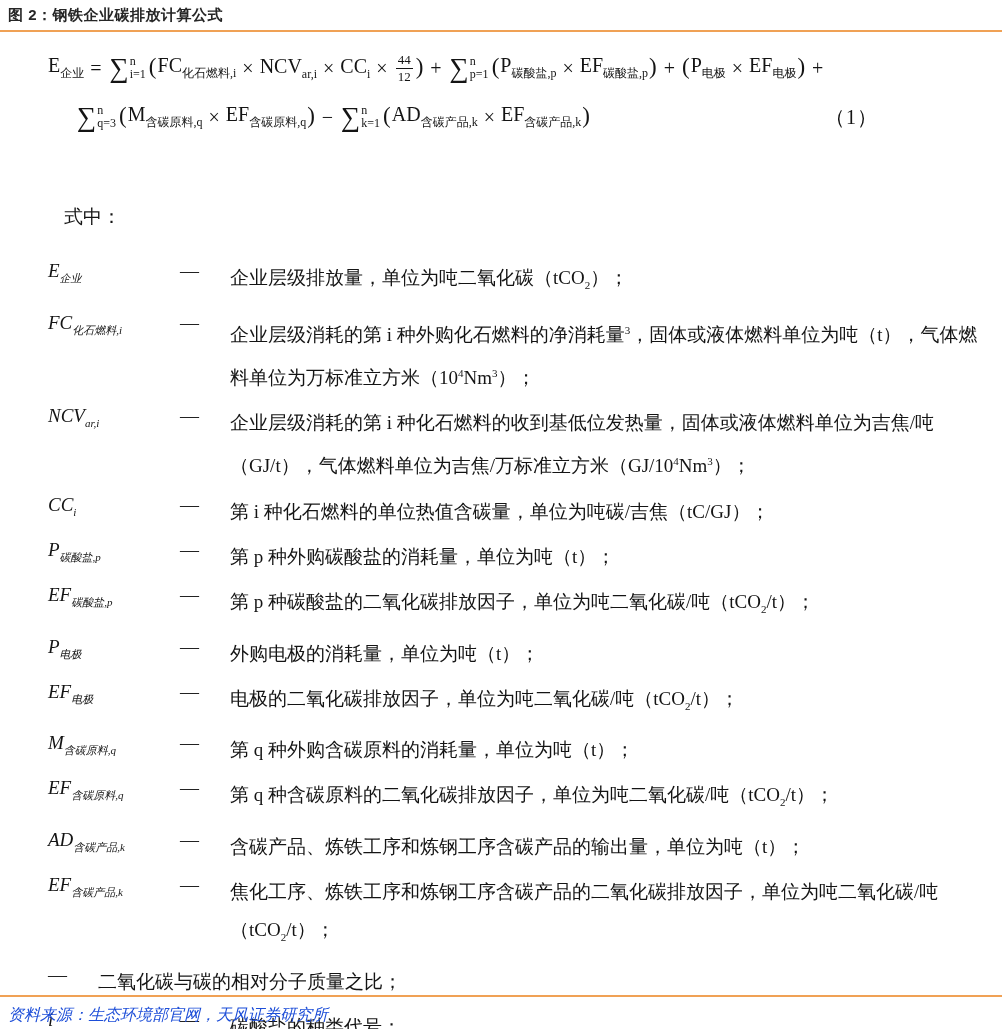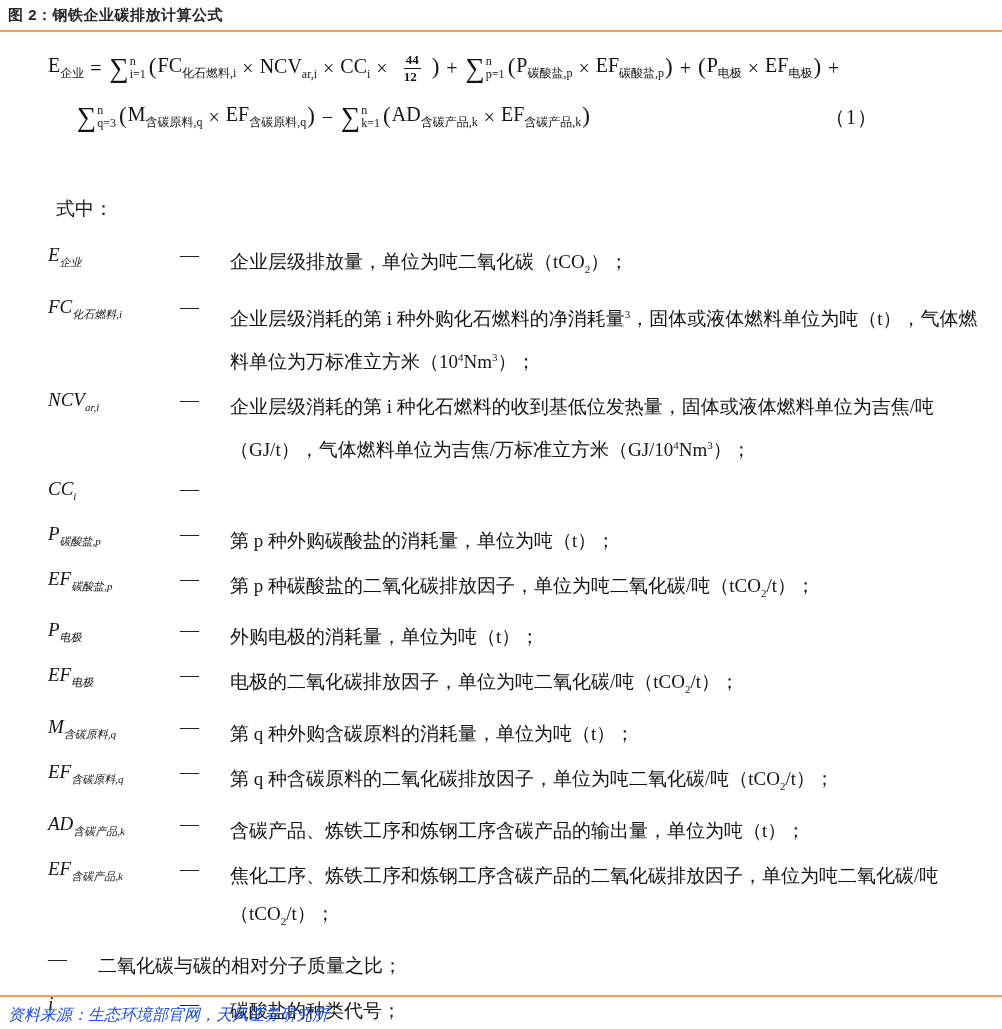--- a/index.html
+++ b/index.html
@@ -16,27 +16,27 @@
   .formula-area{position:absolute;left:48px;top:42px;width:944px;}
   .f-line{display:flex;align-items:center;font-size:20px;white-space:nowrap;}
   .f1{height:52px;}
   .f2{height:46px;margin-left:27px;}
   .v{white-space:nowrap;}
   .v sub{font-size:12px;}
   .o{margin:0 6px;}
   .sum{display:inline-flex;align-items:center;margin:0 2px;}
   .sigma{font-size:27px;line-height:1;}
   .ss{display:inline-flex;flex-direction:column;align-items:flex-start;font-size:12px;line-height:1.05;margin-left:1px;}
-  .frac{display:inline-flex;flex-direction:column;align-items:flex-start;font-size:13px;line-height:1.2;margin:0 10px;vertical-align:middle;font-weight:bold;}
+  .frac{display:inline-flex;flex-direction:column;align-items:center;font-size:13px;line-height:1.2;margin:0 2px;vertical-align:middle;}
   .frac .num{border-bottom:1px solid #141414;padding:0 2px;}
   .par{font-size:23px;margin:0 1px;position:relative;top:-1px;}
   .eqnum{position:absolute;right:114px;top:62px;font-size:20px;letter-spacing:1px;}
   
   .defs{position:absolute;left:48px;top:182px;width:944px;font-size:19px;line-height:38px;}
-  .where{margin:8px;}
+  .where{margin:16px;}
   .row{display:flex;align-items:flex-start;}
   .term{width:132px;flex:none;font-style:italic;white-space:nowrap;}
   .term sub{font-size:11px;}
   .dash{width:50px;flex:none;}
   .desc{flex:1;margin-top:7px;}
   .desc sub,.desc sup{font-size:11px;}
   
   .footer-rule{position:absolute;top:995px;left:0;width:1002px;border-top:2px solid #F0A155;}
   .source{position:absolute;top:1005px;left:8px;font-family:"Liberation Sans","DejaVu Sans",sans-serif;
           font-size:16px;color:#1d4ed8;white-space:nowrap;font-style:italic;}
@@ -136,20 +136,21 @@
         <span class="desc">企业层级消耗的第 i 种外购化石燃料的净消耗量<sup>3</sup>，固体或液体燃料单位为吨（t），气体燃料单位为万标准立方米（10<sup>4</sup>Nm<sup>3</sup>）；</span>
       </div>
       <div class="row">
         <span class="term"><span>NCV</span><sub>ar,i</sub></span>
         <span class="dash">—</span>
         <span class="desc">企业层级消耗的第 i 种化石燃料的收到基低位发热量，固体或液体燃料单位为吉焦/吨（GJ/t），气体燃料单位为吉焦/万标准立方米（GJ/10<sup>4</sup>Nm<sup>3</sup>）；</span>
       </div>
       <div class="row">
         <span class="term"><span>CC</span><sub>i</sub></span>
         <span class="dash">—</span>
+        <span class="desc">第 i 种化石燃料的单位热值含碳量，单位为吨碳/吉焦（tC/GJ）；</span>
       </div>
       <div class="row">
         <span class="term"><span>P</span><sub>碳酸盐,p</sub></span>
         <span class="dash">—</span>
         <span class="desc">第 p 种外购碳酸盐的消耗量，单位为吨（t）；</span>
       </div>
       <div class="row">
         <span class="term"><span>EF</span><sub>碳酸盐,p</sub></span>
         <span class="dash">—</span>
         <span class="desc">第 p 种碳酸盐的二氧化碳排放因子，单位为吨二氧化碳/吨（tCO<sub>2</sub>/t）；</span>

